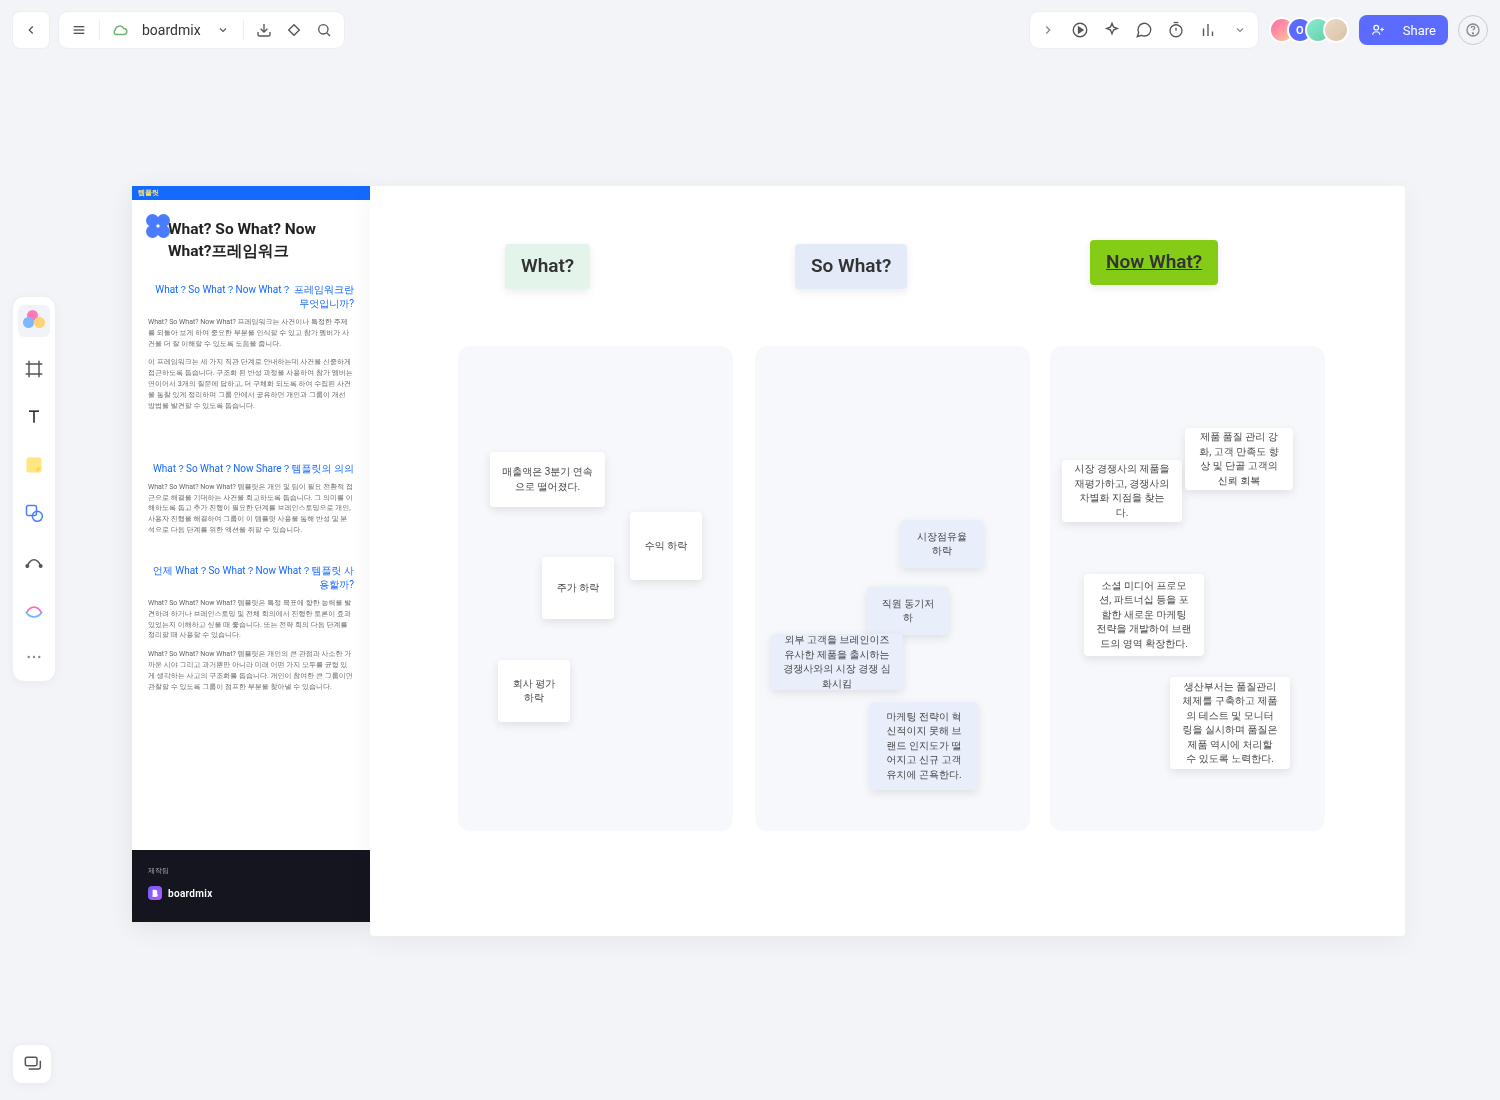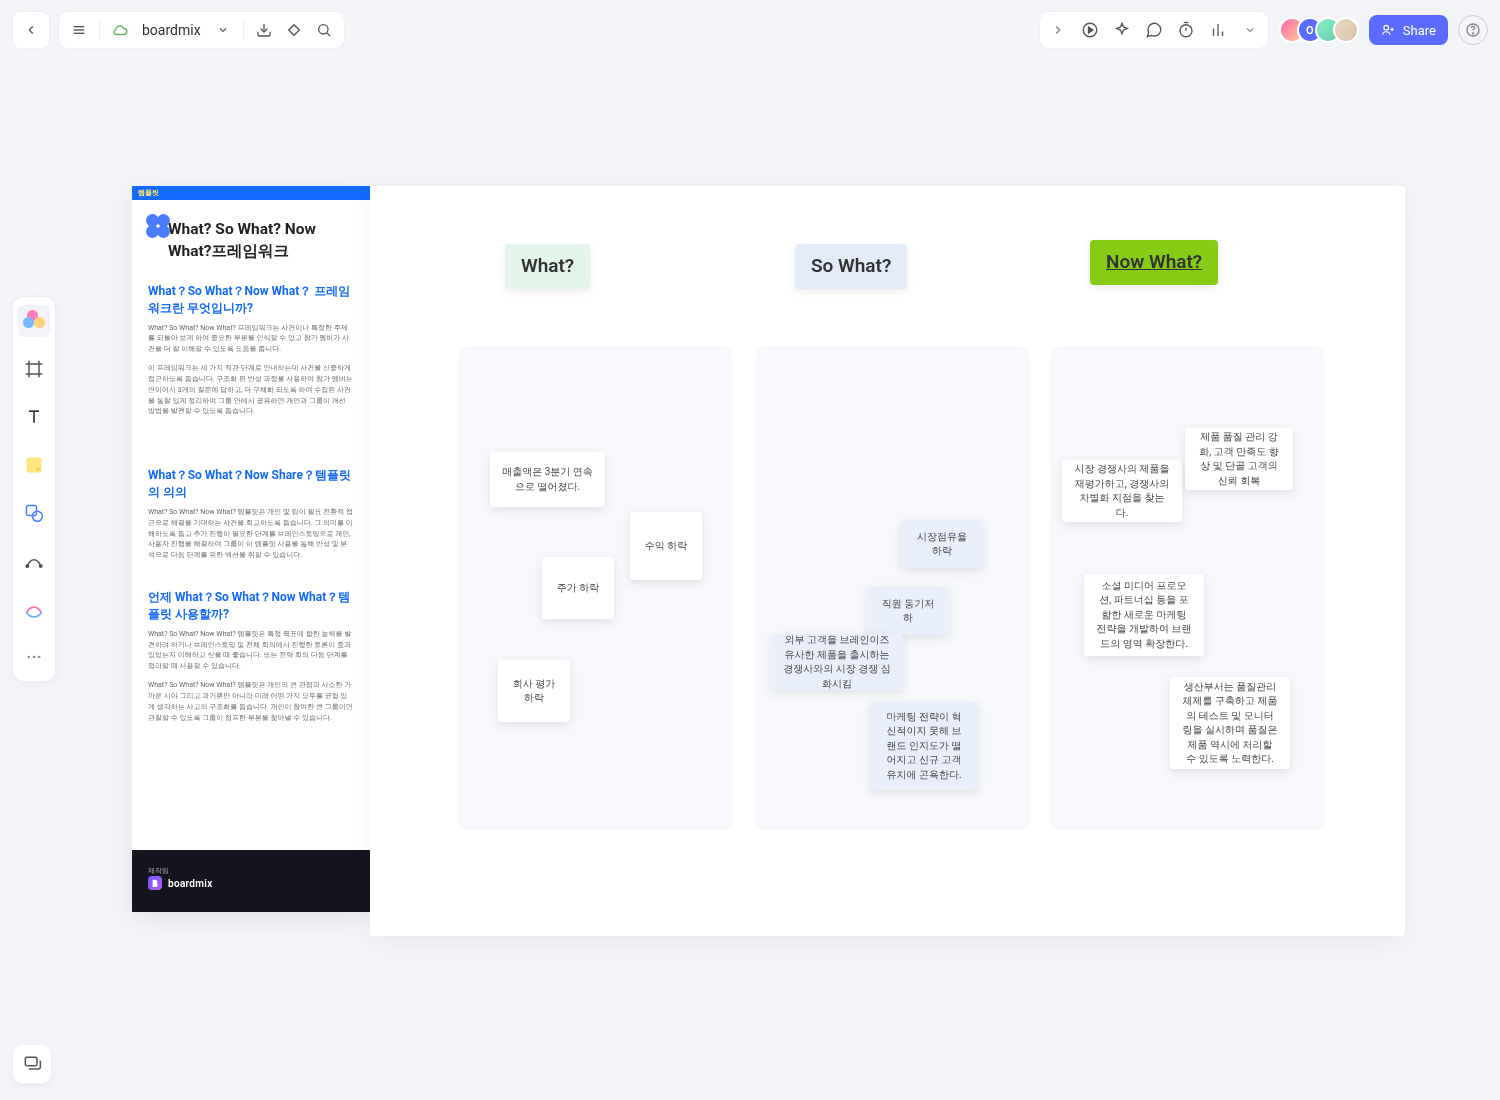--- a/index.html
+++ b/index.html
@@ -15,21 +15,21 @@
   .doc-title { font-size: 14px; color: #333; margin: 0 2px; }
   .topbar-right { display: flex; align-items: center; gap: 10px; }
   .right-tools { height: 38px; border-radius: 10px; background: #fff; border: 1px solid #eceef3; display: flex; align-items: center; padding: 0 8px; gap: 12px; }
   .avatars { display: flex; align-items: center; }
   .avatar { width: 26px; height: 26px; border-radius: 50%; border: 2px solid #fff; margin-left: -8px; background: #ddd; display:flex; align-items:center; justify-content:center; font-size:11px; color:#fff; font-weight:600;}
   .avatar:first-child { margin-left: 0; }
   .av1 { background: linear-gradient(135deg,#f6a,#fc9); }
   .av2 { background: #5b6bff; }
   .av3 { background: linear-gradient(135deg,#8ec,#6ca); }
   .av4 { background: linear-gradient(135deg,#ecd9c6,#d9c3a8); }
-  .share-btn { height: 30px; border-radius: 8px; background: #5b6bff; color: #fff; display: flex; align-items: center; padding: 0 12px; font-size: 13px; gap: 8px; }
+  .share-btn { height: 30px; border-radius: 8px; background: #5b6bff; color: #fff; display: flex; align-items: center; padding: 0 12px; font-size: 13px; gap: 18px; }
   .help-btn { width: 30px; height: 30px; border-radius: 50%; border: 1.5px solid #c8ccd8; display:flex; align-items:center; justify-content:center; color:#888; font-size:13px;}
   
   
   .left-toolbar { position: absolute; left: 12px; top: 296px; width: 44px; background: #fff; border: 1px solid #eceef3; border-radius: 12px; padding: 8px 0; display: flex; flex-direction: column; align-items: center; gap: 16px; box-shadow: 0 2px 10px rgba(0,0,0,0.04); }
   .lt-item { width: 32px; height: 32px; display:flex; align-items:center; justify-content:center; color:#555; border-radius:6px;}
   .lt-item.active { background: #f2f3f9; }
   .lt-logo { width:22px; height:22px; position: relative; }
   .lt-logo::before, .lt-logo::after { content:''; position:absolute; width:11px; height:11px; border-radius:50%; }
   .lt-logo::before { background:#ff7ab8; top:0; left:4px; }
   .lt-logo::after { background:#7ab8ff; top:7px; left:0; }
@@ -43,24 +43,24 @@
   
   
   .info-panel { position: absolute; left: 132px; top: 186px; width: 238px; background: #fff; box-shadow: 0 6px 24px rgba(0,0,0,0.08); }
   .info-header { height: 14px; background: #1469ff; display:flex; align-items:center; padding: 0 6px;}
   .info-header span { font-size: 7px; color: #ffe76a; font-weight: 600;}
   .info-body { padding: 18px 16px 14px 16px; min-height: 650px; position: relative; }
   .info-flower { position:absolute; left:14px; top:14px; width:24px; height:24px; }
   .info-flower div { position:absolute; width:13px; height:13px; border-radius:50%; background:#4a7cff;}
   .info-flower .p1{left:0;top:0;} .info-flower .p2{right:0;top:0;} .info-flower .p3{left:0;bottom:0;} .info-flower .p4{right:0;bottom:0;}
   .info-title { font-size: 15.5px; font-weight: 700; color: #222; line-height: 1.45; margin-left: 20px; margin-bottom: 20px;}
-  .info-sub { font-size: 12px; font-weight: 700; color: #1469ff; margin-top: 14px; margin-bottom: 6px; line-height:1.4;}
+  .info-sub { font-size: 10px; font-weight: 400; color: #1469ff; margin-top: 14px; margin-bottom: 6px; line-height:1.4;text-align:right;}
   .info-text { font-size: 7px; color: #666; line-height: 1.55; margin-bottom: 8px; }
   .info-footer { background: #14151f; padding: 16px 16px 22px 16px; }
-  .info-footer .made { font-size: 7px; color: #aaa; }
+  .info-footer .made { font-size: 7px; color: #aaa; margin-bottom: 10px;}
   .info-footer .brand { display:flex; align-items:center; gap:6px; }
   .info-footer .brand-logo { width:14px; height:14px; border-radius:4px; background: linear-gradient(135deg,#6a5bff,#b85bff); display:flex; align-items:center; justify-content:center;}
   .info-footer .brand-text { font-size: 10px; color:#fff; font-weight:600; letter-spacing:0.3px;}
   
   
   .board { position: absolute; left: 370px; top: 186px; width: 1035px; height: 750px; background: #fff; border-radius: 4px; box-shadow: 0 6px 24px rgba(0,0,0,0.05); }
   
   .col-header { position:absolute; text-align:center; font-size: 19px; font-weight:600; color:#333; padding: 10px 16px; border-radius: 4px; box-shadow: 0 3px 8px rgba(0,0,0,0.08); line-height:1.3;}
   .hdr-what   { left: 135px; top: 58px; background: #e3f5ea; }
   .hdr-sowhat { left: 425px; top: 58px; background: #e3eaf8; }

